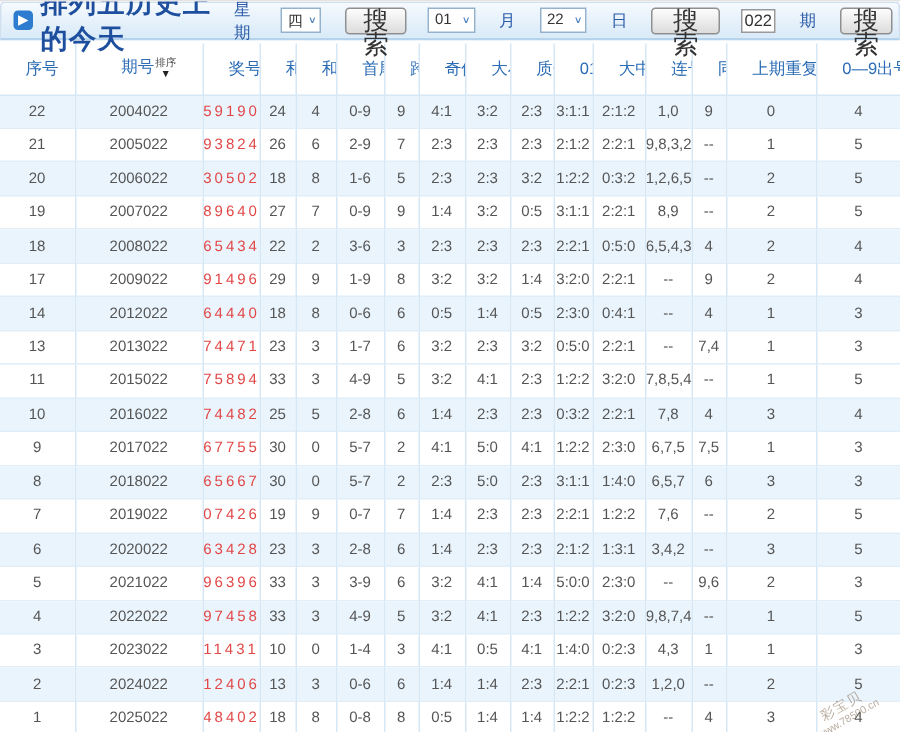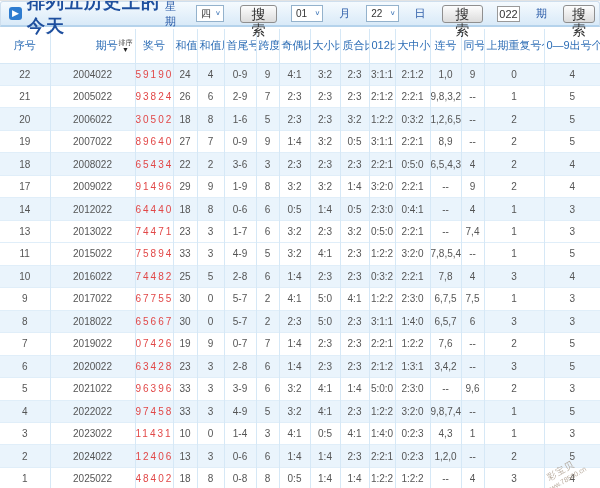--- a/index.html
+++ b/index.html
@@ -26,41 +26,41 @@
   .ctrl-area { margin-left:auto; display:flex; align-items:center; gap:14px; }
   .ctrl-group { display:flex; align-items:center; gap:16px; }
   .ctrl-label { font-size:11px; color:#2c5ca8; }
   .fake-select {
     display:flex; align-items:center; justify-content:space-between;
     width:37px; height:17px; background:#fff; border:1px solid #94b2cc;
     font-size:10px; color:#333; padding:0 2px 0 4px; cursor:default;
   }
   .fake-select .caret { font-size:8px; color:#4a7ebb; transform:scaleY(.8); }
   .search-btn {
-    height:18px; padding:0 8px; font-size:14px; color:#333;
+    height:18px; padding:0 8px; font-size:17px; color:#333;
     background:linear-gradient(#fdfdfd,#dcdcdc); border:1px solid #8f8f8f;
     border-radius:3px; font-family:inherit; cursor:pointer; line-height:16px;
   }
   .issue-input {
     width:23px; height:16px; border:1px solid #999; font-size:11px;
     color:#333; text-align:center; font-family:inherit;
   }
   
   .gap { height:2px; }
   table { width:600px; height:460px; border-collapse:collapse; table-layout:fixed; }
   th, td {
     border-left:1px solid #d6e8f6; border-right:1px solid #d6e8f6;
     text-align:center; vertical-align:middle; overflow:hidden; white-space:nowrap;
   }
   th:first-child, td:first-child { border-left:none; }
   th:last-child, td:last-child { border-right:none; }
   thead tr { height:34px; }
   th {
     font-size:11px; font-weight:normal; color:#2b6cb5;
-    border-bottom:1px solid #d6e8f6; background:#fff; padding:0 2px;
+    border-bottom:1px solid #d6e8f6; background:#fff; padding:0 17px;
   }
   td { font-size:10px; color:#555; border-top:1px solid #e0eef9; }
   tbody tr.alt td { background:#eaf4fc; }
   td.prize { color:#e14747; font-weight:normal; letter-spacing:2px; }
   .issue-head { display:flex; align-items:center; justify-content:flex-end; gap:10px; }
   .issue-head .lbl { display:inline-block; width:1.15em; line-height:1.25; }
   .sort-widget { display:flex; flex-direction:column; align-items:center; cursor:pointer; }
   .sort-widget .txt { font-size:7px; color:#444; line-height:7px; }
   .sort-widget .arrow { font-size:7px; color:#222; line-height:7px; }
   

